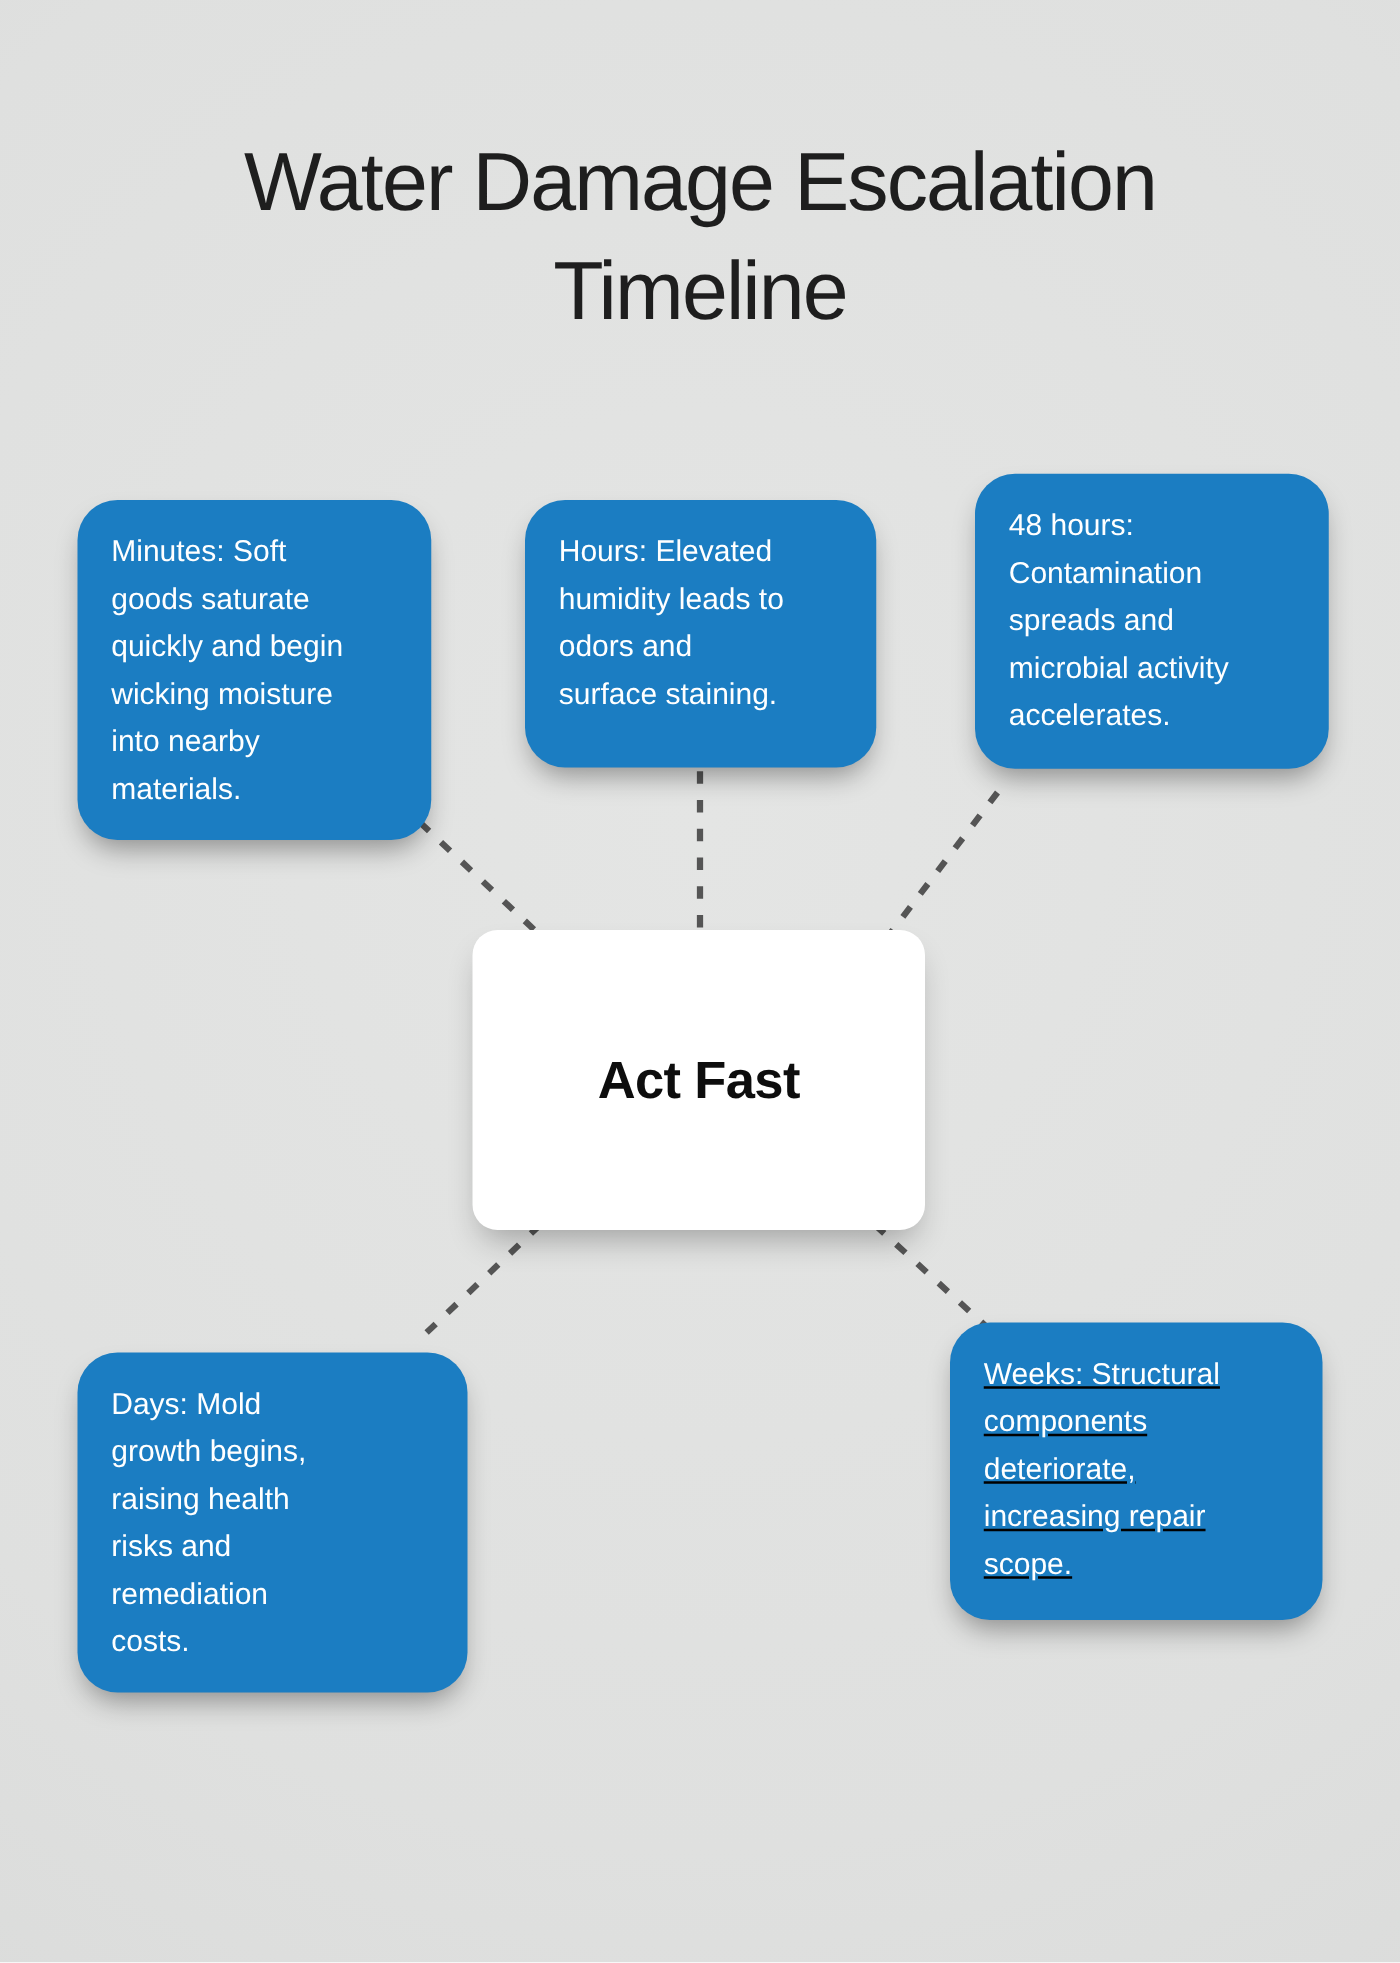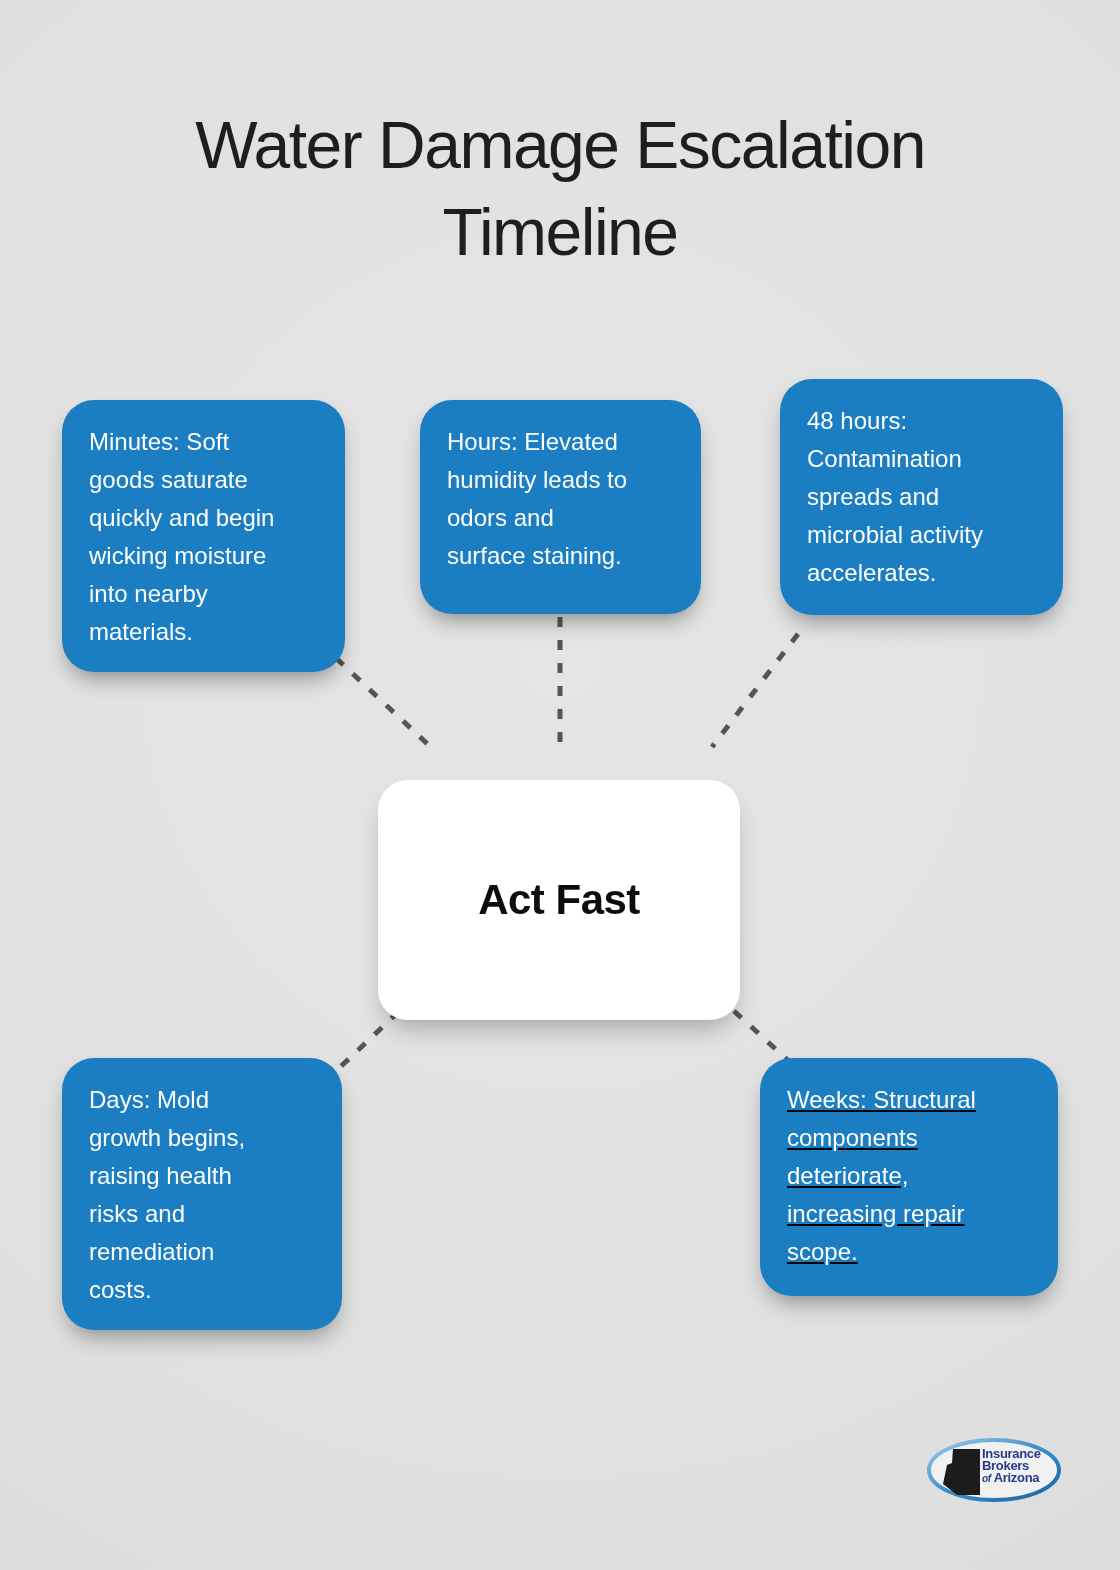--- a/index.html
+++ b/index.html
@@ -56,36 +56,35 @@
   .node p {
     margin: 0;
     color: #ffffff;
     font-size: 24px;
     line-height: 38px;
     white-space: pre-line;
   }
   #node-minutes { left: 62px;  top: 400px;  width: 283px; height: 272px; }
   #node-hours   { left: 420px; top: 400px;  width: 281px; height: 214px; }
   #node-48hours { left: 780px; top: 379px;  width: 283px; height: 236px; }
-  #node-days    { left: 62px;  top: 1058px; width: 280px; height: 272px; }
+  #node-days    { left: 62px;  top: 1082px; width: 312px; height: 272px; }
   #node-weeks   { left: 760px; top: 1058px; width: 298px; height: 238px; text-decoration: underline; }
   .center-box {
     position: absolute;
     left: 378px;
     top: 744px;
     width: 362px;
     height: 240px;
     background: #ffffff;
-    border-radius: 30px;
+    border-radius: 20px;
     box-shadow: 0 14px 26px -8px rgba(0,0,0,0.30);
     display: flex;
     align-items: center;
     justify-content: center;
     z-index: 1;
-    margin-top: 36px;
   }
   .center-label {
     font-size: 42px;
     font-weight: 700;
     color: #0d0d0d;
     letter-spacing: -0.5px;
   }
   .logo {
     position: absolute;
     left: 924px;
@@ -172,32 +171,14 @@
 components
 deteriorate,
 increasing repair
 scope.</p>
   </div>
 
   <div class="center-box">
     <span class="center-label">Act Fast</span>
   </div>
 
-  <div class="logo">
-    <svg viewBox="0 0 140 70" xmlns="http://www.w3.org/2000/svg">
-      <defs>
-        <linearGradient id="ringGrad" x1="0" y1="0" x2="1" y2="1">
-          <stop offset="0" stop-color="#9fcdea"></stop>
-          <stop offset="0.5" stop-color="#3b8cc8"></stop>
-          <stop offset="1" stop-color="#1565a8"></stop>
-        </linearGradient>
-      </defs>
-      <ellipse cx="70" cy="34" rx="65" ry="30" fill="#f0f1f0" stroke="url(#ringGrad)" stroke-width="4"></ellipse>
-      <path d="M 33 13 L 56 13 L 56 59 L 33 59 L 19 48 L 23 29 L 28 27 L 29 13 Z" fill="#1c1c1c"></path>
-    </svg>
-    <div class="logo-text">
-      <span class="logo-line">Insurance</span>
-      <span class="logo-line">Brokers</span>
-      <span class="logo-line"><span class="logo-of">of</span> <span>Arizona</span></span>
-    </div>
-  </div>
 
 </div>
 
 </body></html>

